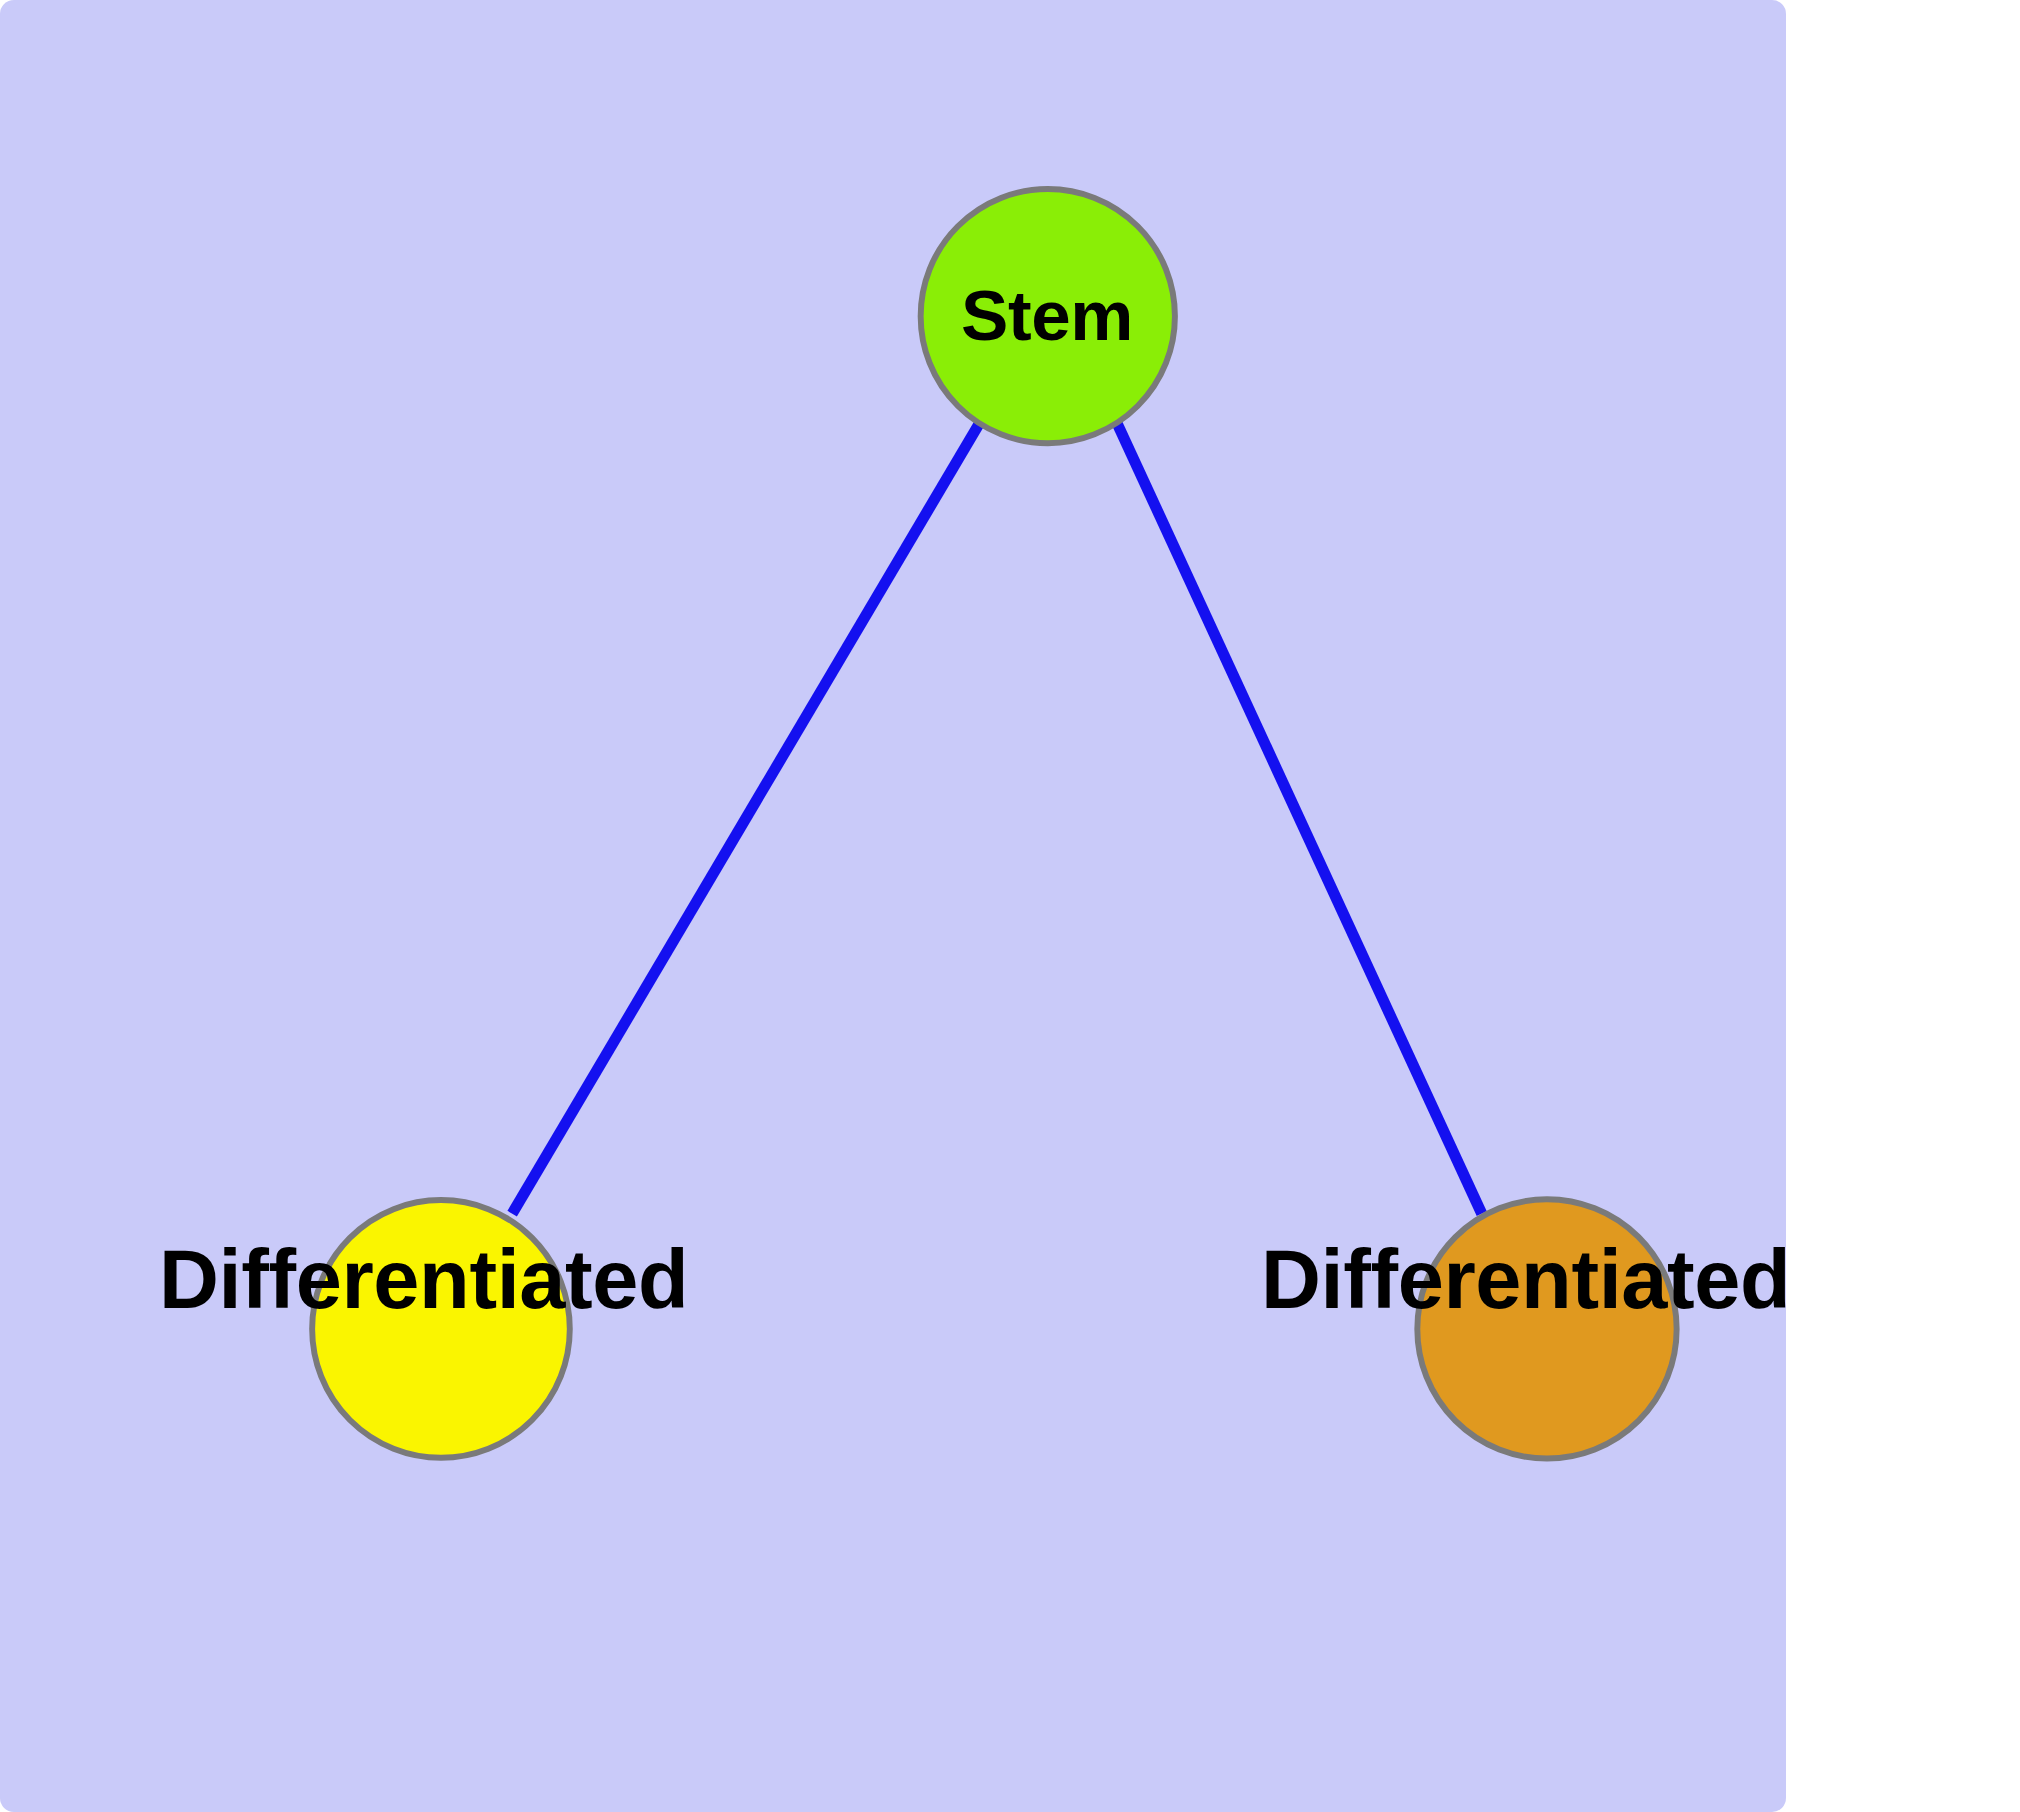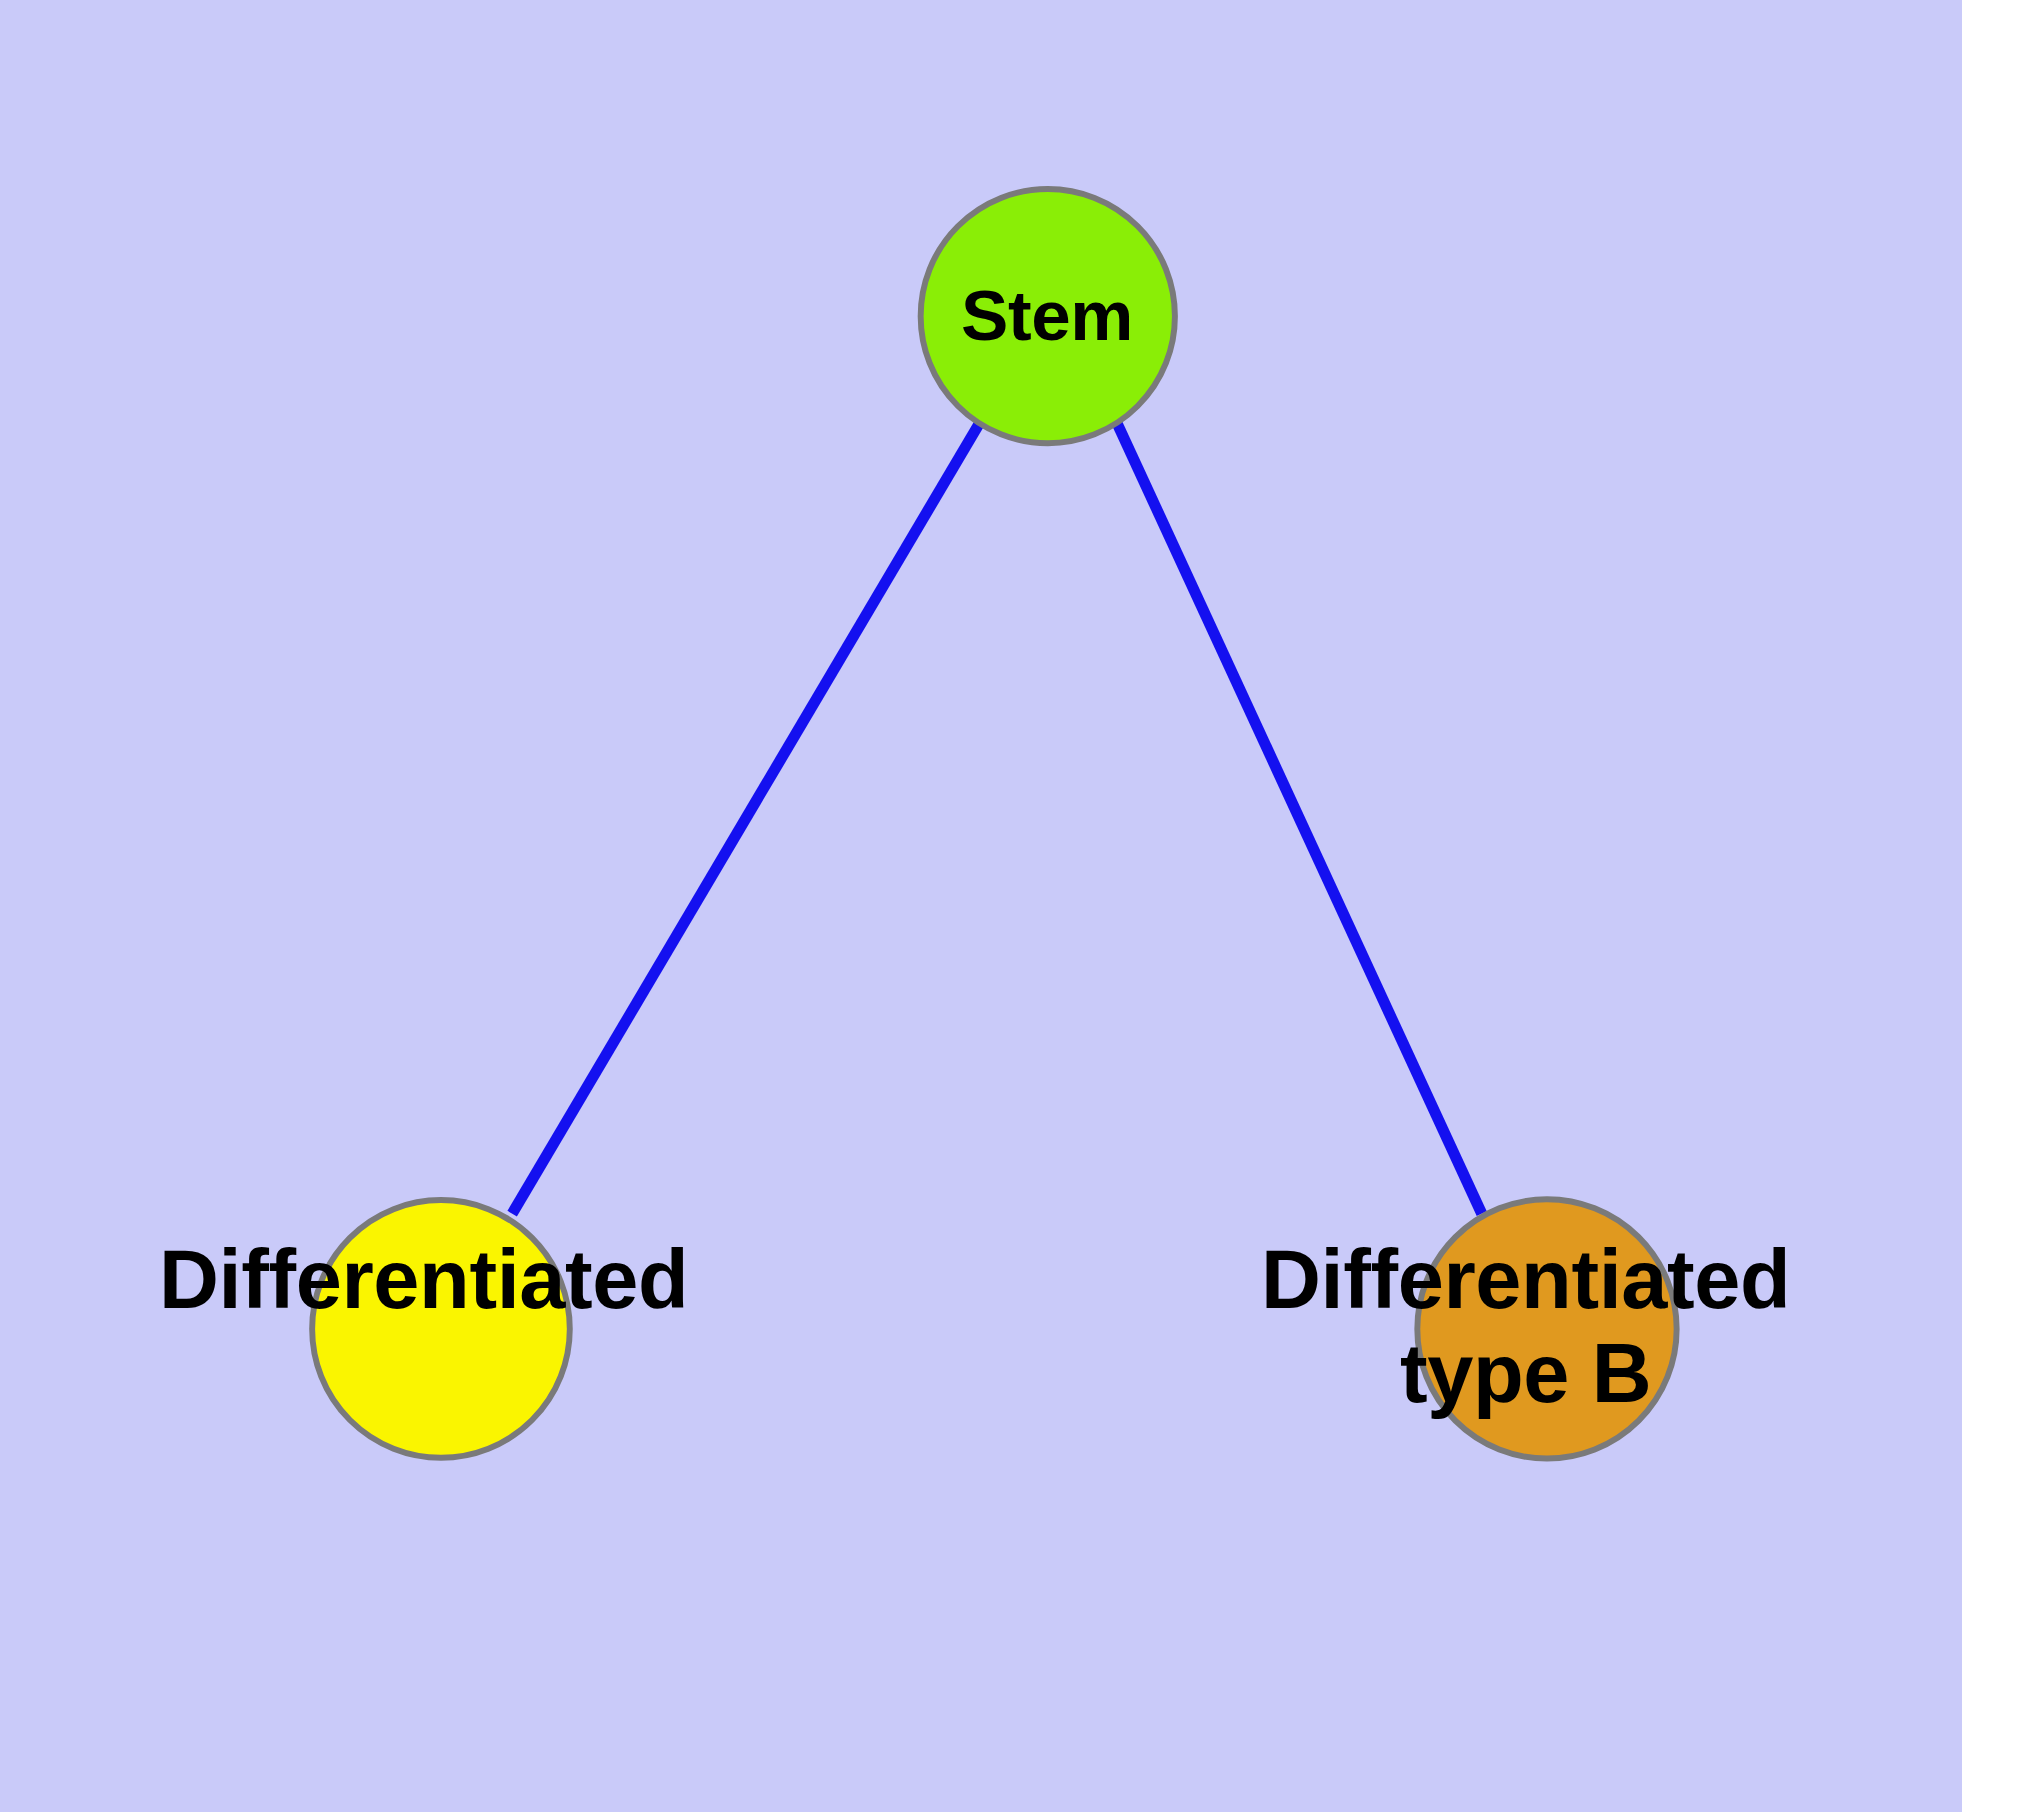--- a/index.html
+++ b/index.html
@@ -40,36 +40,36 @@
   #label-stem {
     font-size: 71px;
   }
   #label-diff-a, #label-diff-b {
     font-size: 83px;
   }
 </style>
 </head>
 <body>
 
-<div id="canvas" style="width: 1962px; height: 1812px;">
+<div id="canvas" style="width: 1786px; height: 1812px; border-radius: 14px;">
 
   <div id="bg-rect" style="background: rgb(201, 202, 249);"></div>
 
   <svg id="graph-svg" viewBox="0 0 2384 2138">
     <g>
       <line x1="1155" y1="500" x2="604" y2="1432" stroke="#1410f0" stroke-width="13" stroke-linecap="butt"></line>
       <line x1="1318" y1="500" x2="1748" y2="1432" stroke="#1410f0" stroke-width="13" stroke-linecap="butt"></line>
     </g>
     <g>
       <circle cx="1236" cy="373" r="150" fill="#8aee06" stroke="#7a7a7a" stroke-width="7"></circle>
       <circle cx="520" cy="1568" r="152" fill="#faf500" stroke="#7a7a7a" stroke-width="7"></circle>
       <circle cx="1825" cy="1568" r="153" fill="#e0991f" stroke="#7a7a7a" stroke-width="7"></circle>
     </g>
   </svg>
 
   <div class="node-label" id="label-stem" style="font-size: 71px; left: 961px; top: 276px;">Stem</div>
 
   <div class="node-label" id="label-diff-a" style="font-size: 83px; left: 159px; top: 1233px;"><span>Differentiated</span><br></div>
 
-  <div class="node-label" id="label-diff-b" style="font-size: 83px; left: 1261px; top: 1233px;"><span>Differentiated</span><br><span>type B</span></div>
+  <div class="node-label" id="label-diff-b" style="font-size: 83px; left: 1261px; top: 1233px;"><span>Differentiated</span><br></div>
 
 </div>
 
 
 </body></html>

